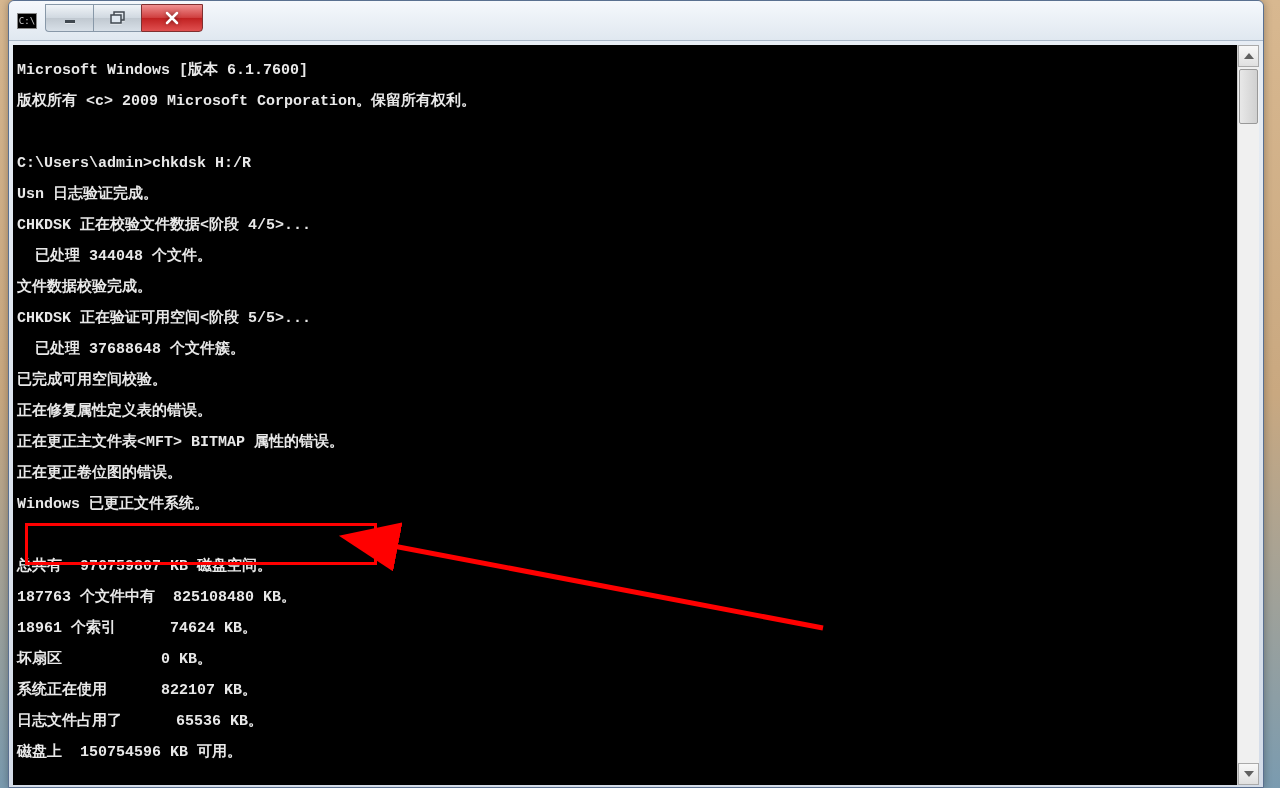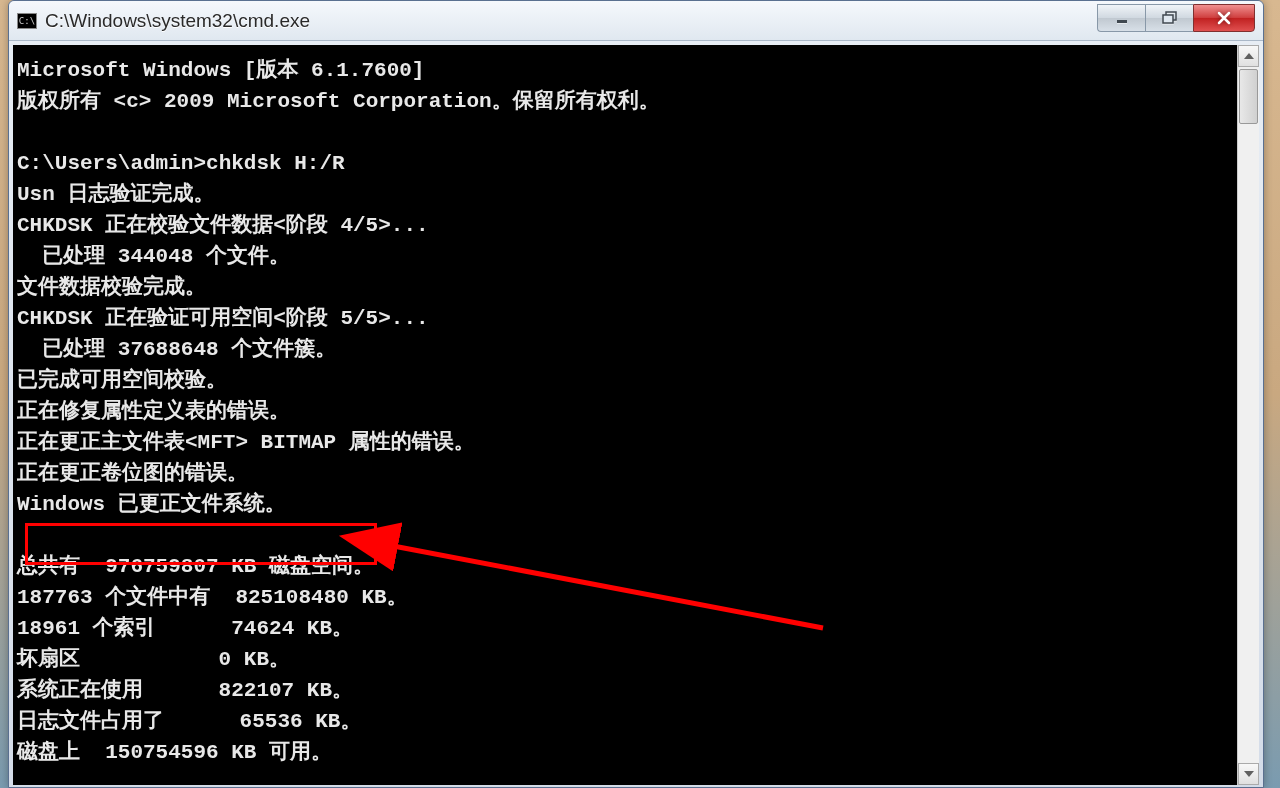--- a/index.html
+++ b/index.html
@@ -93,21 +93,21 @@
       position: relative;
       margin: 4px;
       height: 740px;
       display: flex;
     }
     .terminal {
       flex: 1;
       background: #000;
       padding: 10px 8px 10px 4px;
       font-family: "NSimSun", "SimSun", Consolas, "Courier New", monospace;
-      font-size: 21px;
+      font-size: 15px;
       line-height: 31px;
       color: #e8e8e8;
       font-weight: bold;
       white-space: pre;
       overflow: hidden;
     }
     .scrollbar {
       width: 22px;
       background: #f0f0f0;
       border-left: 1px solid #ccc;
@@ -150,21 +150,20 @@
     .terminal .line {
       display: block;
     }
   </style>
 </head>
 <body>
 
 <div class="window">
   <div class="titlebar">
     <div class="titlebar-icon">C:\</div>
-    <div class="titlebar-title">C:\Windows\system32\cmd.exe</div>
     <div class="window-controls">
       <div class="win-btn minimize">
         <svg width="14" height="14" viewBox="0 0 14 14">
           <rect x="2" y="9" width="10" height="3" fill="#404850"></rect>
         </svg>
       </div>
       <div class="win-btn maximize">
         <svg width="16" height="14" viewBox="0 0 16 14">
           <rect x="4" y="1" width="10" height="8" fill="none" stroke="#404850" stroke-width="1.5"></rect>
           <rect x="1" y="4" width="10" height="8" fill="#e0e8f0" stroke="#404850" stroke-width="1.5"></rect>

